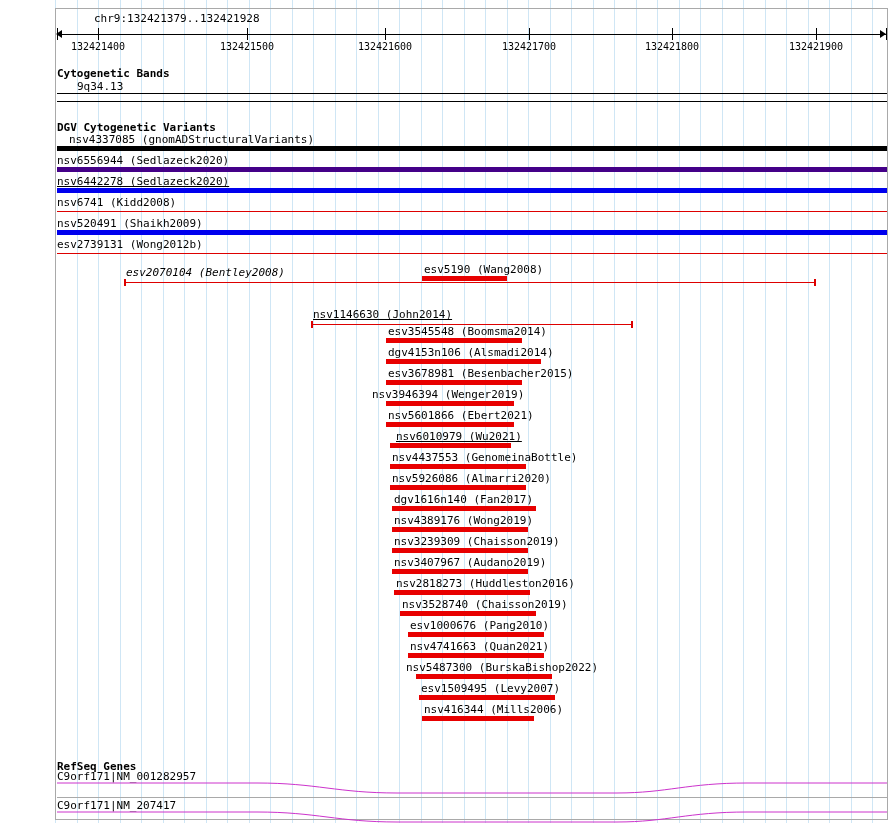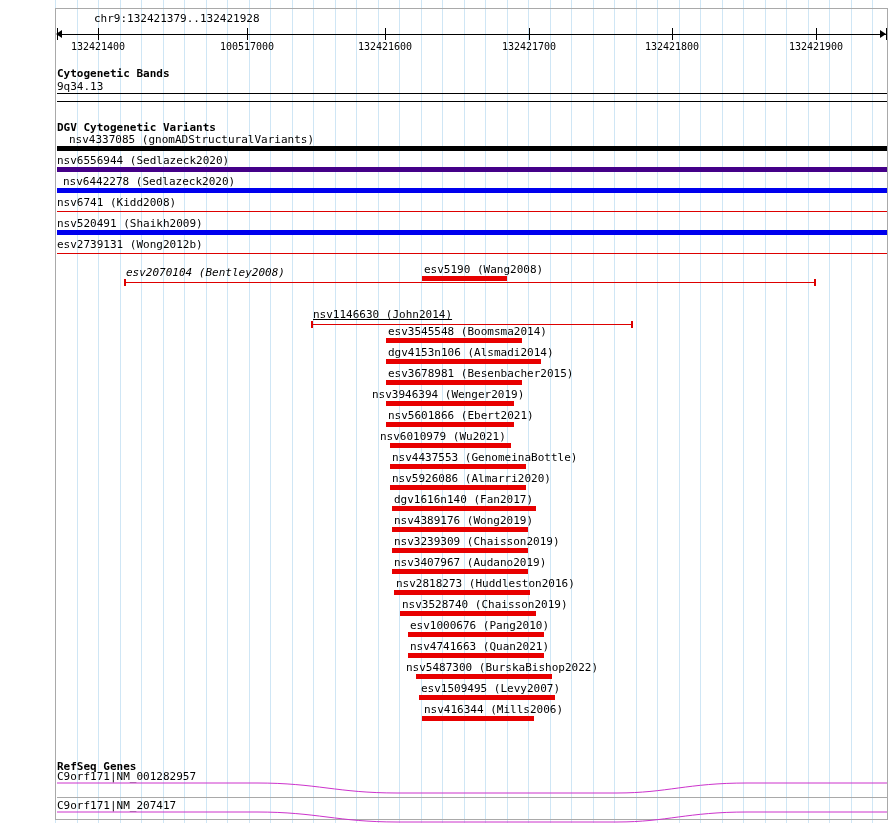--- a/index.html
+++ b/index.html
@@ -92,46 +92,46 @@
   <div class="loc">chr9:132421379..132421928</div>
 
   <div>
     <div class="ruler-arrow-l"></div>
     <div class="ruler-arrow-r"></div>
     <div class="ruler-line"></div>
     <div id="ruler-ticks">
         <div class="tick" style="left: 98px;"></div>
         <div class="ticklabel" style="left: 98px;">132421400</div>
         <div class="tick" style="left: 247px;"></div>
-        <div class="ticklabel" style="left: 247px;">100517000</div>
+        <div class="ticklabel" style="left: 247px;">132421500</div>
         <div class="tick" style="left: 385px;"></div>
         <div class="ticklabel" style="left: 385px;">132421600</div>
         <div class="tick" style="left: 529px;"></div>
         <div class="ticklabel" style="left: 529px;">132421700</div>
         <div class="tick" style="left: 672px;"></div>
         <div class="ticklabel" style="left: 672px;">132421800</div>
         <div class="tick" style="left: 816px;"></div>
         <div class="ticklabel" style="left: 816px;">132421900</div>
         <div class="tick" style="left: 57px;"></div>
         <div class="tick" style="left: 886px;"></div>
       </div>
   </div>
 
   <div class="section-title" style="left:57px;top:67px;">Cytogenetic Bands</div>
-  <div class="row-label" style="left:57px;top:80px;">9q34.13</div>
+  <div class="row-label" style="left:57px;top:80px;padding-left:20px;">9q34.13</div>
   <div class="hline" style="left:57px;top:93px;width:830px;"></div>
   <div class="hline" style="left:57px;top:101px;width:830px;"></div>
 
   <div class="section-title" style="left:57px;top:121px;">DGV Cytogenetic Variants</div>
   <div id="dgv-tracks">
       <div class="row-label" style="left: 57px; top: 133px; padding-left: 12px;">nsv4337085 (gnomADStructuralVariants)</div>
       <div class="bar" style="left: 57px; top: 146px; width: 830px; background: rgb(0, 0, 0);"></div>
       <div class="row-label" style="left: 57px; top: 154px;">nsv6556944 (Sedlazeck2020)</div>
       <div class="bar" style="left: 57px; top: 167px; width: 830px; background: rgb(68, 0, 136);"></div>
-      <div class="row-label" style="left: 63px; top: 175px;">nsv6442278 (Sedlazeck2020)</div>
+      <div class="row-label" style="left: 57px; top: 175px; text-decoration: underline;">nsv6442278 (Sedlazeck2020)</div>
       <div class="bar" style="left: 57px; top: 188px; width: 830px; background: rgb(0, 0, 238);"></div>
       <div class="row-label" style="left: 57px; top: 196px;">nsv6741 (Kidd2008)</div>
       <div class="thinline" style="left: 57px; top: 211px; width: 830px; background: rgb(221, 0, 0);"></div>
       <div class="row-label" style="left: 57px; top: 217px;">nsv520491 (Shaikh2009)</div>
       <div class="bar" style="left: 57px; top: 230px; width: 830px; background: rgb(0, 0, 238);"></div>
       <div class="row-label" style="left: 57px; top: 238px;">esv2739131 (Wong2012b)</div>
       <div class="thinline" style="left: 57px; top: 253px; width: 830px; background: rgb(221, 0, 0);"></div>
       <div class="row-label" style="left: 126px; top: 266px; font-style: italic;">esv2070104 (Bentley2008)</div>
       <div class="thinline" style="left: 124px; top: 282px; width: 690px; background: rgb(221, 0, 0);"></div>
       <div class="tickend" style="left: 124px; top: 279px; background: rgb(221, 0, 0);"></div>
@@ -145,21 +145,21 @@
       <div class="row-label" style="left: 388px; top: 325px;">esv3545548 (Boomsma2014)</div>
       <div class="bar" style="left: 386px; top: 338px; width: 136px; background: rgb(232, 0, 0);"></div>
       <div class="row-label" style="left: 388px; top: 346px;">dgv4153n106 (Alsmadi2014)</div>
       <div class="bar" style="left: 386px; top: 359px; width: 155px; background: rgb(232, 0, 0);"></div>
       <div class="row-label" style="left: 388px; top: 367px;">esv3678981 (Besenbacher2015)</div>
       <div class="bar" style="left: 386px; top: 380px; width: 136px; background: rgb(232, 0, 0);"></div>
       <div class="row-label" style="left: 372px; top: 388px;">nsv3946394 (Wenger2019)</div>
       <div class="bar" style="left: 386px; top: 401px; width: 128px; background: rgb(232, 0, 0);"></div>
       <div class="row-label" style="left: 388px; top: 409px;">nsv5601866 (Ebert2021)</div>
       <div class="bar" style="left: 386px; top: 422px; width: 128px; background: rgb(232, 0, 0);"></div>
-      <div class="row-label" style="left: 380px; top: 430px;">nsv6010979 (Wu2021)</div>
+      <div class="row-label" style="left: 396px; top: 430px; text-decoration: underline;">nsv6010979 (Wu2021)</div>
       <div class="bar" style="left: 390px; top: 443px; width: 121px; background: rgb(232, 0, 0);"></div>
       <div class="row-label" style="left: 392px; top: 451px;">nsv4437553 (GenomeinaBottle)</div>
       <div class="bar" style="left: 390px; top: 464px; width: 136px; background: rgb(232, 0, 0);"></div>
       <div class="row-label" style="left: 392px; top: 472px;">nsv5926086 (Almarri2020)</div>
       <div class="bar" style="left: 390px; top: 485px; width: 136px; background: rgb(232, 0, 0);"></div>
       <div class="row-label" style="left: 394px; top: 493px;">dgv1616n140 (Fan2017)</div>
       <div class="bar" style="left: 392px; top: 506px; width: 144px; background: rgb(232, 0, 0);"></div>
       <div class="row-label" style="left: 394px; top: 514px;">nsv4389176 (Wong2019)</div>
       <div class="bar" style="left: 392px; top: 527px; width: 136px; background: rgb(232, 0, 0);"></div>
       <div class="row-label" style="left: 394px; top: 535px;">nsv3239309 (Chaisson2019)</div>

